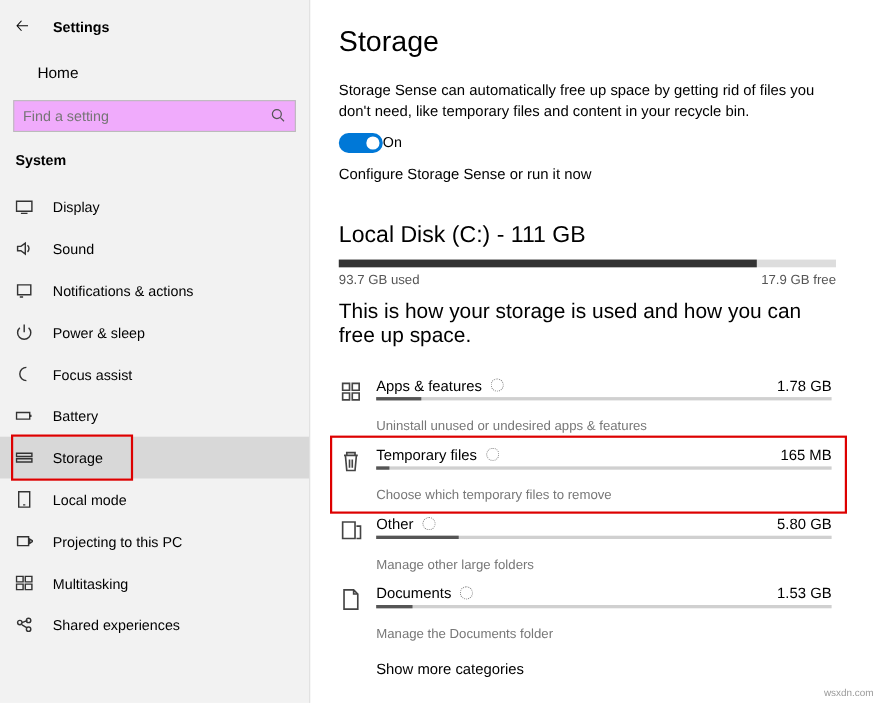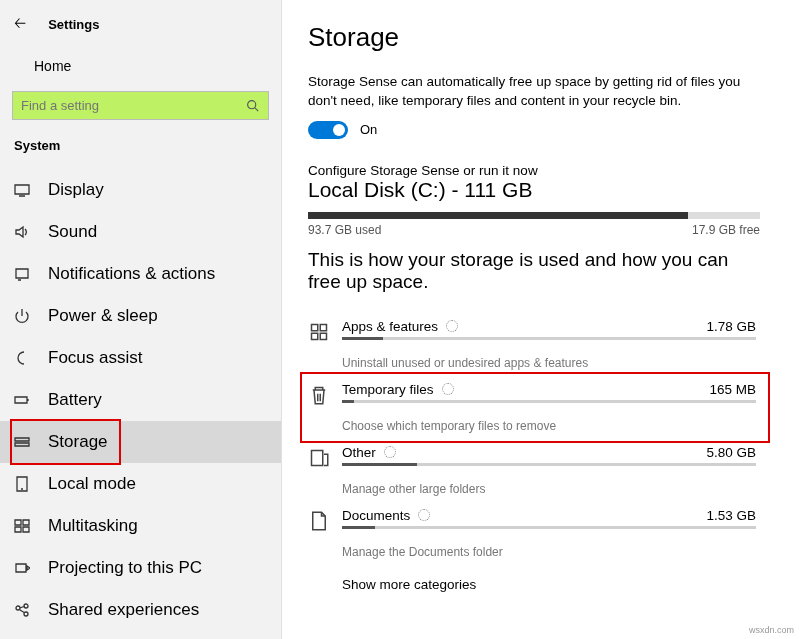--- a/index.html
+++ b/index.html
@@ -5,36 +5,36 @@
     * { margin: 0; padding: 0; box-sizing: border-box; font-family: "Segoe UI", sans-serif; }
     body { background: #fff; width: 800px; height: 639px; display: flex; color: #000; overflow: hidden; position: relative; }
     .sidebar { width: 282px; background: #f2f2f2; padding-top: 8px; border-right: 1px solid #e0e0e0; }
     .header-row { display: flex; align-items: center; padding: 4px 14px 10px 14px; gap: 22px; }
     .back-arrow { font-size: 15px; cursor: pointer; }
     .settings-title { font-size: 13px; font-weight: 700; }
     .home-row { display: flex; align-items: center; padding: 10px 14px; gap: 20px; cursor: pointer; }
     .home-icon svg, .nav-item svg { width: 16px; height: 16px; }
     .home-label { font-size: 14px; }
     .search-row { margin: 6px 12px 12px 12px; position: relative; }
-    .search-input { width: 100%; padding: 6px 28px 6px 8px; font-size: 13px; border: 1px solid #bbb; background: #bef264; color: #555; }
+    .search-input { width: 100%; padding: 6px 28px 6px 8px; font-size: 13px; border: 1px solid #bbb; background: #f0abfc; color: #555; }
     .search-icon { position: absolute; right: 10px; top: 7px; color: #555; }
     .system-label { padding: 6px 14px 10px 14px; font-size: 13px; font-weight: 600; }
     .nav-list { margin-top: 6px; }
-    .nav-item { display: flex; align-items: center; padding: 11px 14px; gap: 18px; font-size: 17px; cursor: pointer; position: relative; }
+    .nav-item { display: flex; align-items: center; padding: 11px 14px; gap: 18px; font-size: 13px; cursor: pointer; position: relative; }
     .nav-item.selected { background: #d8d8d8; }
     .nav-item .ico { width: 16px; height: 16px; display: flex; align-items: center; justify-content: center; color: #333; }
     .redbox-nav { position: absolute; left: 10px; right: 160px; top: -2px; bottom: -2px; border: 2px solid #d00; pointer-events: none; }
     .main { flex: 1; padding: 22px 40px 0 26px; overflow: hidden; }
     .page-title { font-size: 26px; font-weight: 400; margin-bottom: 20px; }
     .sense-desc { font-size: 13.5px; line-height: 1.4; color: #000; margin-bottom: 10px; }
-    .toggle-row { display: flex; align-items: center; gap: 12px; margin-bottom: 24px; text-align: center; }
+    .toggle-row { display: flex; align-items: center; margin-bottom: 12px; text-align: center; }
     .toggle { width: 40px; height: 18px; background: #0078d7; border-radius: 10px; position: relative; cursor: pointer; }
     .toggle-knob { width: 12px; height: 12px; background: #fff; border-radius: 50%; position: absolute; right: 3px; top: 3px; }
     .toggle-label { font-size: 13px; }
-    .config-link { font-size: 13.5px; color: #000; display: block; cursor: pointer; }
+    .config-link { font-size: 13.5px; color: #000; margin-bottom: 36px; display: block; cursor: pointer; }
     .disk-title { font-size: 21px; font-weight: 400; margin-bottom: 10px; }
     .disk-bar { width: 100%; height: 7px; background: #ddd; margin-bottom: 4px; }
     .disk-bar-fill { height: 100%; background: #333; width: 84%; }
     .disk-legend { display: flex; justify-content: space-between; font-size: 12px; color: #555; margin-bottom: 12px; }
     .disk-desc { font-size: 19px; margin-bottom: 20px; }
     .cat-row { display: flex; align-items: flex-start; padding: 6px 4px 6px 0; gap: 12px; position: relative; }
     .cat-icon { width: 22px; height: 22px; display: flex; align-items: center; justify-content: center; color: #444; margin-top: 2px; }
     .cat-body { flex: 1; }
     .cat-top { display: flex; justify-content: space-between; align-items: center; }
     .cat-name { font-size: 13.5px; display: flex; align-items: center; gap: 8px; }
@@ -131,32 +131,32 @@
         <span class="ico">
           <svg viewBox="0 0 16 16" fill="none" stroke="currentColor" stroke-width="1.3">
             <path d="M3 1h10v14H3zM7 13h2"></path>
           </svg>
         </span>
         <span>Local mode</span>
       </div>
       <div class="nav-item">
         <span class="ico">
           <svg viewBox="0 0 16 16" fill="none" stroke="currentColor" stroke-width="1.3">
+            <path d="M2 4h10v8H2zM13 6l3 2-3 2z"></path>
+          </svg>
+        </span>
+        <span>Projecting to this PC</span>
+      </div>
+      <div class="nav-item">
+        <span class="ico">
+          <svg viewBox="0 0 16 16" fill="none" stroke="currentColor" stroke-width="1.3">
             <path d="M1 2h6v5H1zM9 2h6v5H9zM1 9h6v5H1zM9 9h6v5H9z"></path>
           </svg>
         </span>
         <span>Multitasking</span>
-      </div>
-      <div class="nav-item">
-        <span class="ico">
-          <svg viewBox="0 0 16 16" fill="none" stroke="currentColor" stroke-width="1.3">
-            <path d="M2 4h10v8H2zM13 6l3 2-3 2z"></path>
-          </svg>
-        </span>
-        <span>Projecting to this PC</span>
       </div>
       <div class="nav-item">
         <span class="ico">
           <svg viewBox="0 0 16 16" fill="none" stroke="currentColor" stroke-width="1.3">
             <path d="M4 4a2 2 0 100 4 2 2 0 000-4zM12 2a2 2 0 100 4 2 2 0 000-4zM12 10a2 2 0 100 4 2 2 0 000-4zM6 6l5-2M6 8l5 3"></path>
           </svg>
         </span>
         <span>Shared experiences</span>
       </div>
     </div>

